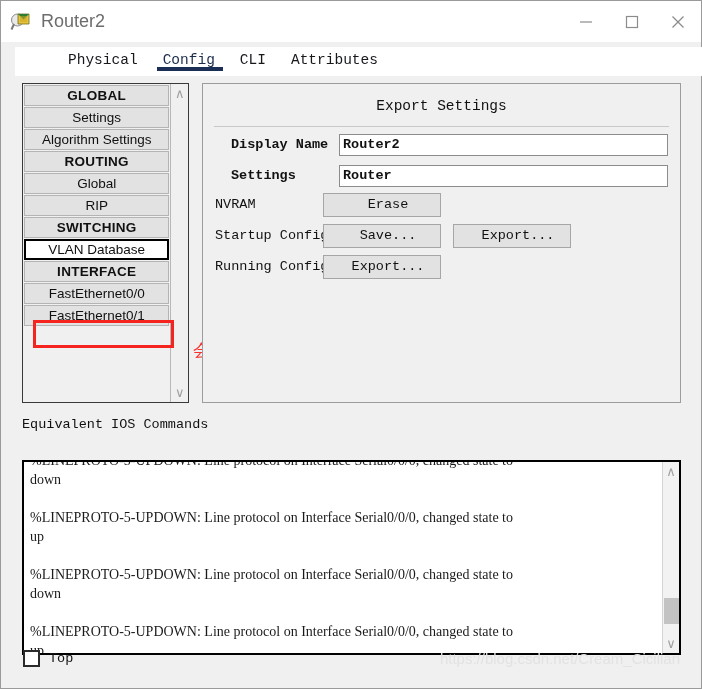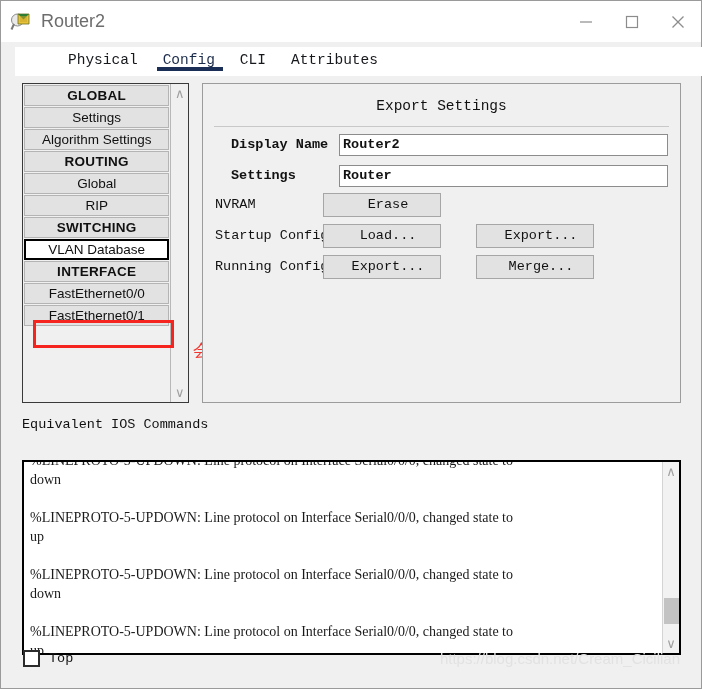--- a/index.html
+++ b/index.html
@@ -242,21 +242,21 @@
     height: 24px;
     box-sizing: border-box;
     border: 1px solid #a6a6a6;
     background: #e2e2e2;
     font-family: "Liberation Mono", monospace;
     font-size: 13.5px;
     color: #111;
     display: flex;
     align-items: center;
     justify-content: center;
-    margin-right: 35px;
+    margin-right: 12px;
     white-space: nowrap;
     padding-left: 12px;
   }
 
   
   #ios-label {
     position: absolute;
     left: 7px; top: 341px;
     font-family: "Liberation Mono", monospace;
     font-size: 13.5px;
@@ -424,28 +424,27 @@
         <div class="form-input">Router</div>
       </div>
 
       <div class="btn-row">
         <div class="form-label">NVRAM</div>
         <div class="cfg-btn">Erase</div>
       </div>
 
       <div class="btn-row">
         <div class="form-label">Startup Config</div>
-        <div class="cfg-btn">Load...</div>
+        <div class="cfg-btn">Save...</div>
         <div class="cfg-btn">Export...</div>
       </div>
 
       <div class="btn-row">
         <div class="form-label">Running Config</div>
         <div class="cfg-btn">Export...</div>
-        <div class="cfg-btn">Merge...</div>
       </div>
     </div>
 
     <div id="ios-label">Equivalent IOS Commands</div>
     <div id="ios-box">
       <div id="ios-text">%LINEPROTO-5-UPDOWN: Line protocol on Interface Serial0/0/0, changed state to
 down
 
 %LINEPROTO-5-UPDOWN: Line protocol on Interface Serial0/0/0, changed state to
 up

